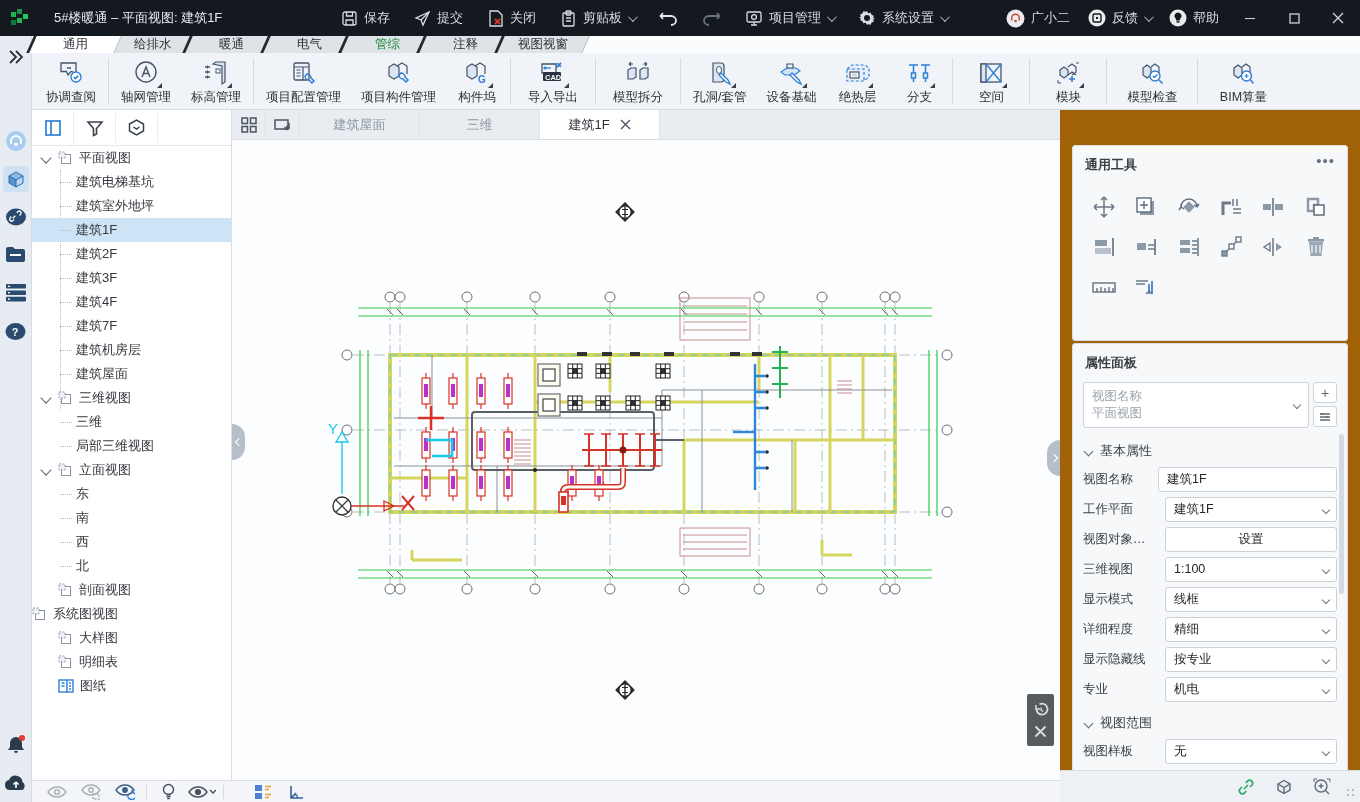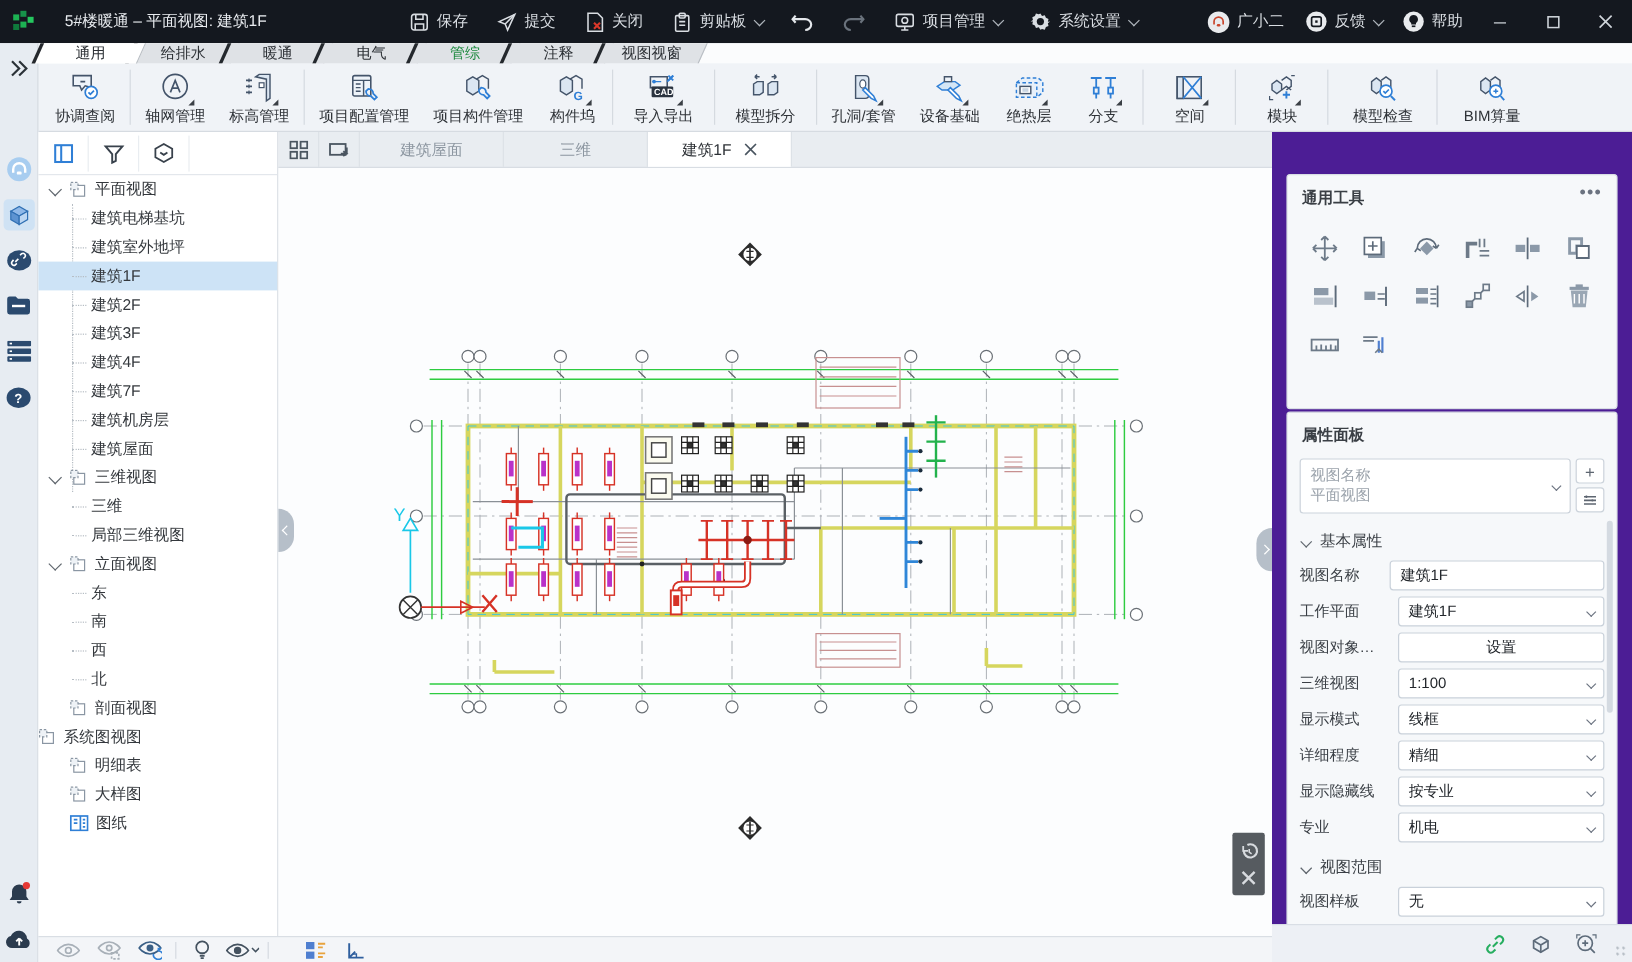--- a/index.html
+++ b/index.html
@@ -58,21 +58,21 @@
   .dtab.active{background:#fff;color:#2c3035}
 
   
   .canvas{left:232px;top:140px;width:828px;height:640px;background:#fcfdfe;overflow:hidden}
   .handle{width:13px;height:36px;background:#b6bfc9;color:#fff;display:flex;align-items:center;justify-content:center;font-size:11px}
   .handle.l{border-radius:0 18px 18px 0}
   .handle.r{border-radius:18px 0 0 18px}
   .floatbar{left:1027px;top:694px;width:27px;height:52px;background:rgba(72,77,83,.92);border-radius:2px;display:flex;flex-direction:column;align-items:center;justify-content:space-evenly}
 
   
-  .rightpanel{left:1060px;top:110px;width:300px;height:670px;background:#4c1d95}
+  .rightpanel{left:1060px;top:110px;width:300px;height:670px;background:#a16207}
   .card{position:absolute;left:12px;width:276px;background:#f6f8fa;border:1px solid #d9dee5;border-radius:3px}
   .card h3{font-size:13px;font-weight:bold;color:#3a3f45;padding:10px 12px 6px}
   .more{position:absolute;right:12px;top:6px;color:#6b7380;font-size:15px;letter-spacing:1px}
   .tools-grid{display:grid;grid-template-columns:repeat(6,1fr);row-gap:14px;padding:14px 10px 18px}
   .tool{display:flex;align-items:center;justify-content:center;height:26px}
   .selector{margin:4px 10px;display:flex;gap:4px}
   .selbox{flex:1;height:46px;background:#fff;border:1px solid #ccd3db;border-radius:3px;padding:5px 8px;color:#9aa2ab;font-size:12.5px;line-height:17px;position:relative}
   .selbox .chevd{position:absolute;right:8px;top:19px}
   .sq-btns{display:flex;flex-direction:column;gap:3px}
   .sqb{width:24px;height:21px;background:#fff;border:1px solid #ccd3db;border-radius:3px;display:flex;align-items:center;justify-content:center;color:#5d6570;font-size:14px}
@@ -653,30 +653,30 @@
         </span>
       <span>系统图视图</span>
     </div>
     <div class="trow" style="padding-left:26px">
       <span class="vicon">
           <svg width="15" height="15" viewBox="0 0 15 15">
             <rect x="3.5" y="3.5" width="9" height="9" fill="#fff" stroke="#8a96a3"></rect>
             <rect x="1" y="1" width="6" height="6" fill="#eef2f6" stroke="#8a96a3" stroke-dasharray="2 1.5"></rect>
           </svg>
         </span>
-      <span>明细表</span>
+      <span>大样图</span>
     </div>
     <div class="trow" style="padding-left:26px">
       <span class="vicon">
           <svg width="15" height="15" viewBox="0 0 15 15">
             <rect x="3.5" y="3.5" width="9" height="9" fill="#fff" stroke="#8a96a3"></rect>
             <rect x="1" y="1" width="6" height="6" fill="#eef2f6" stroke="#8a96a3" stroke-dasharray="2 1.5"></rect>
           </svg>
         </span>
-      <span>大样图</span>
+      <span>明细表</span>
     </div>
     <div class="trow" style="padding-left:26px">
       <span class="vicon">
           <svg width="16" height="14" viewBox="0 0 16 14" fill="none" stroke="#2f7fd6" stroke-width="1.4">
             <rect x="1" y="1" width="14" height="12"></rect>
             <path d="M9 1v12M3.5 4h3M3.5 7h3M11 4h2M11 7h2M11 10h2"></path>
           </svg>
         </span>
       <span>图纸</span>
     </div>

